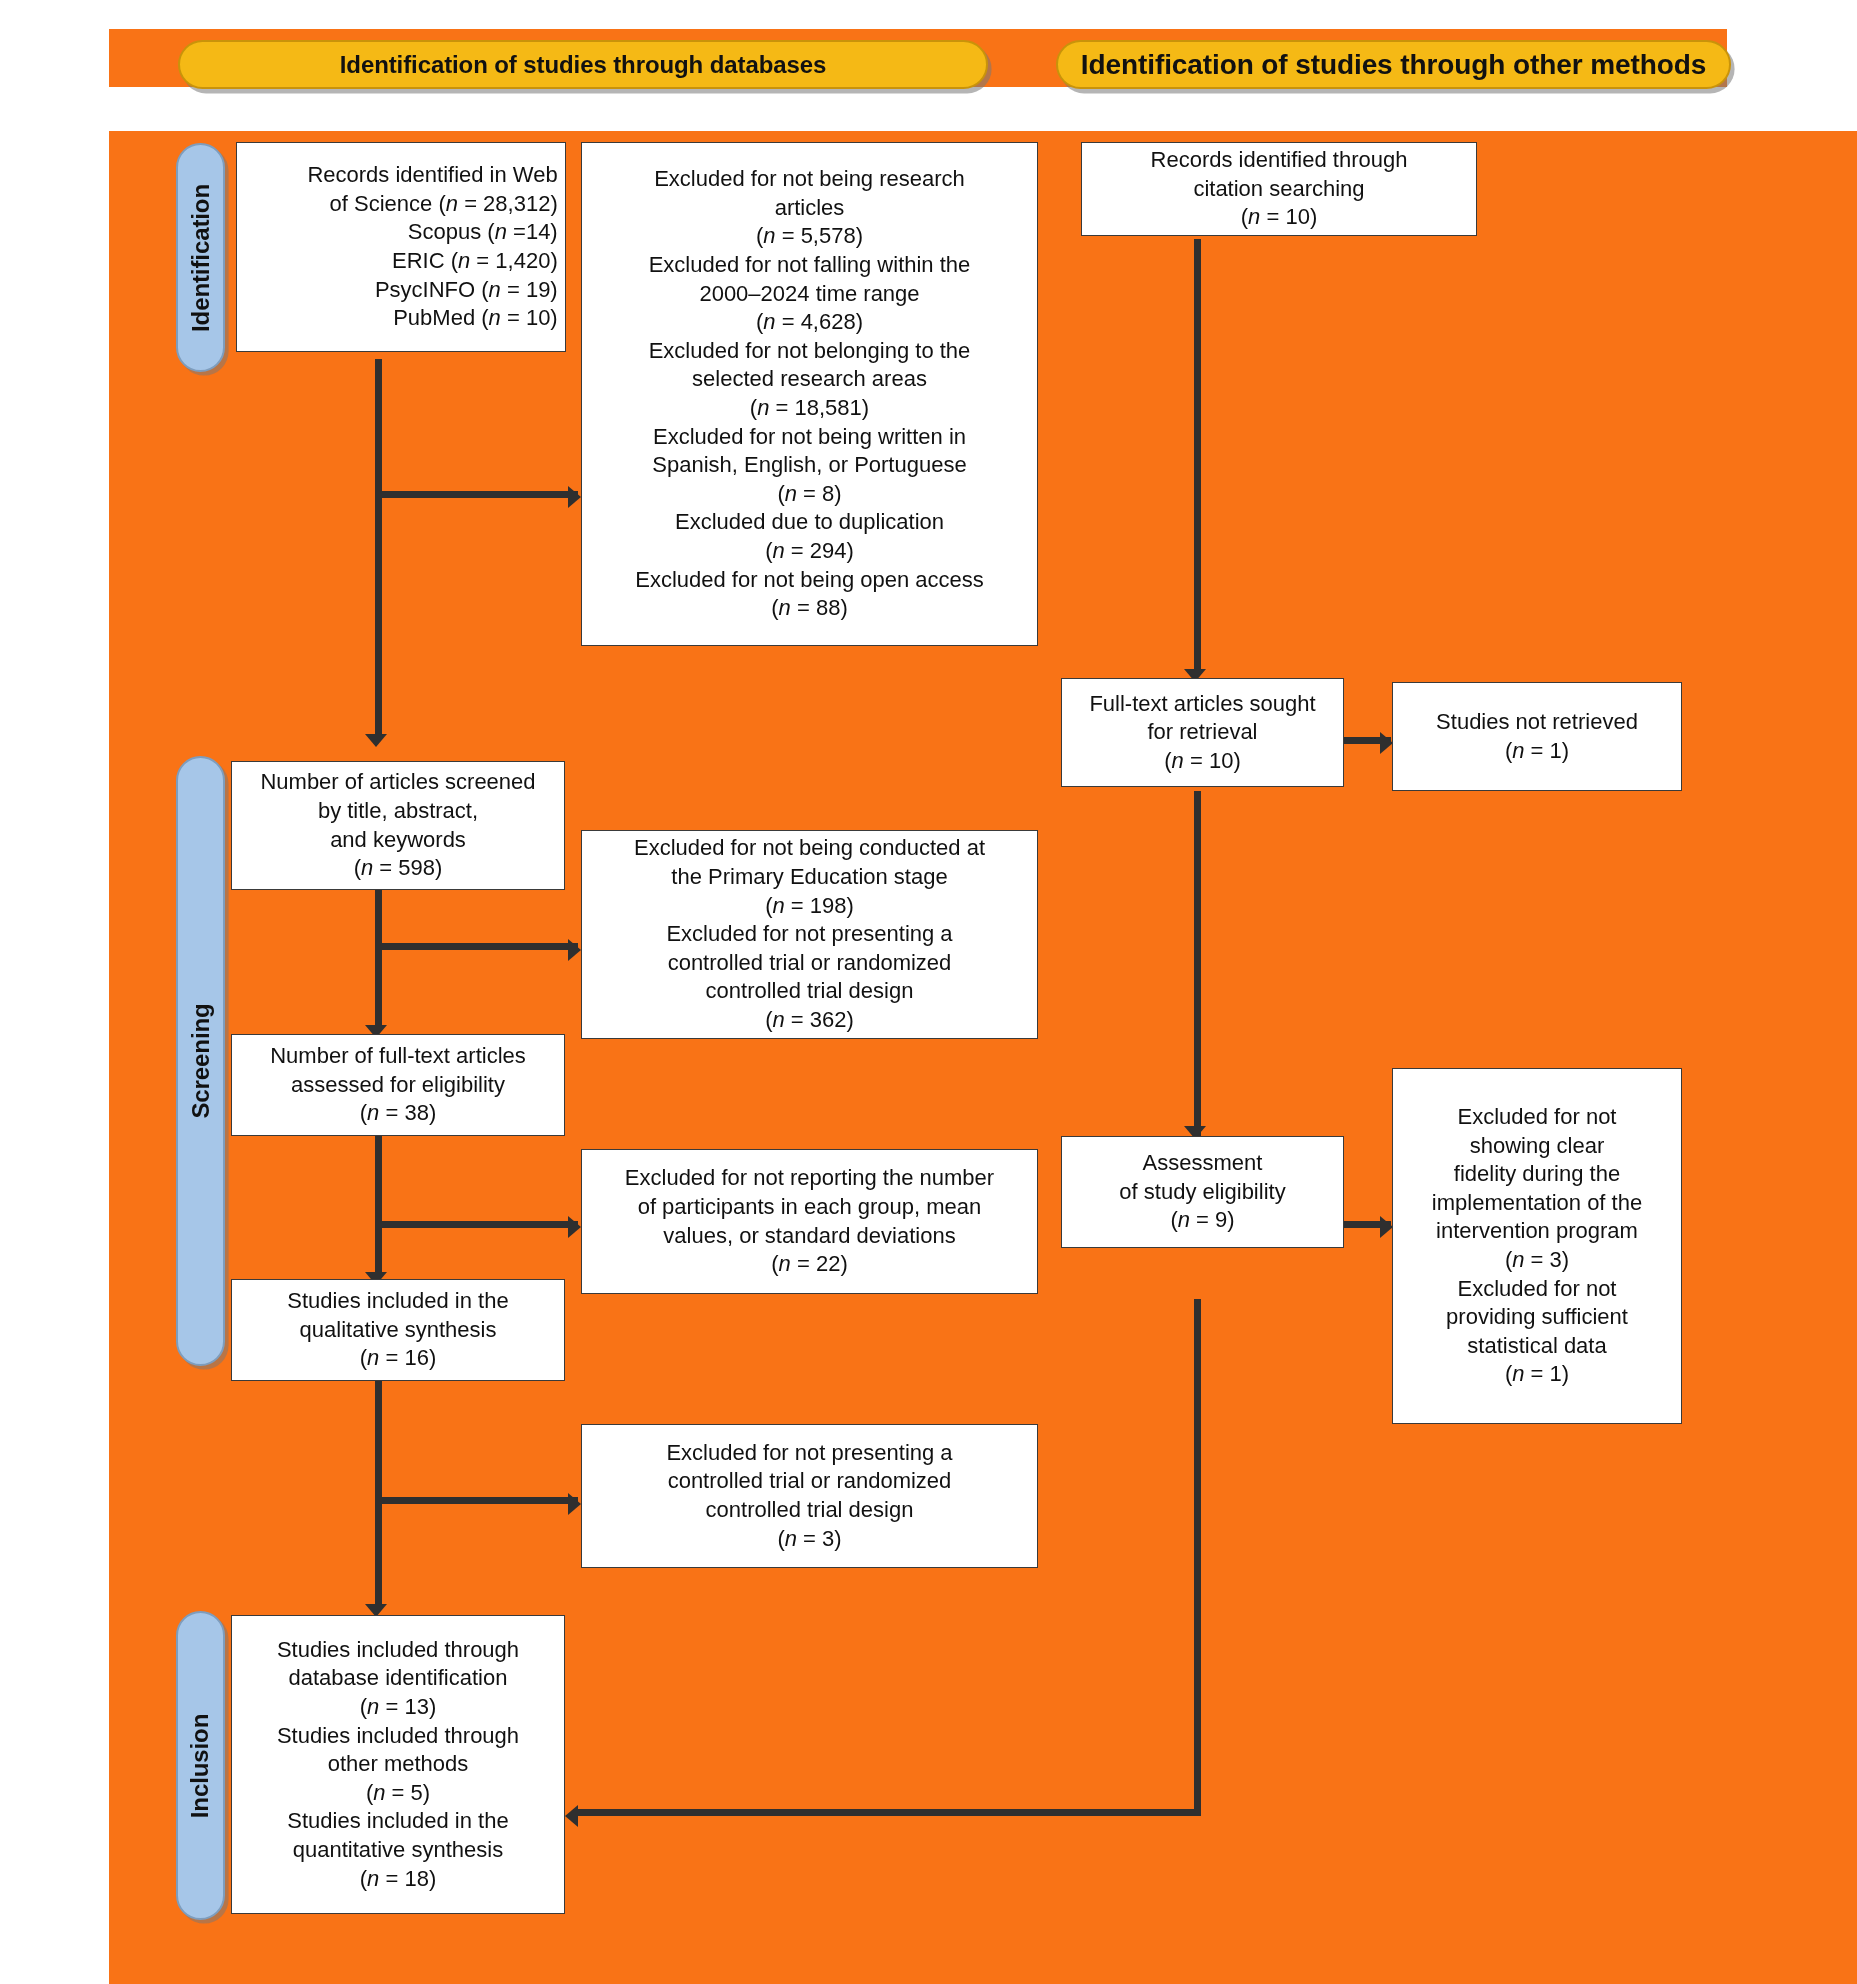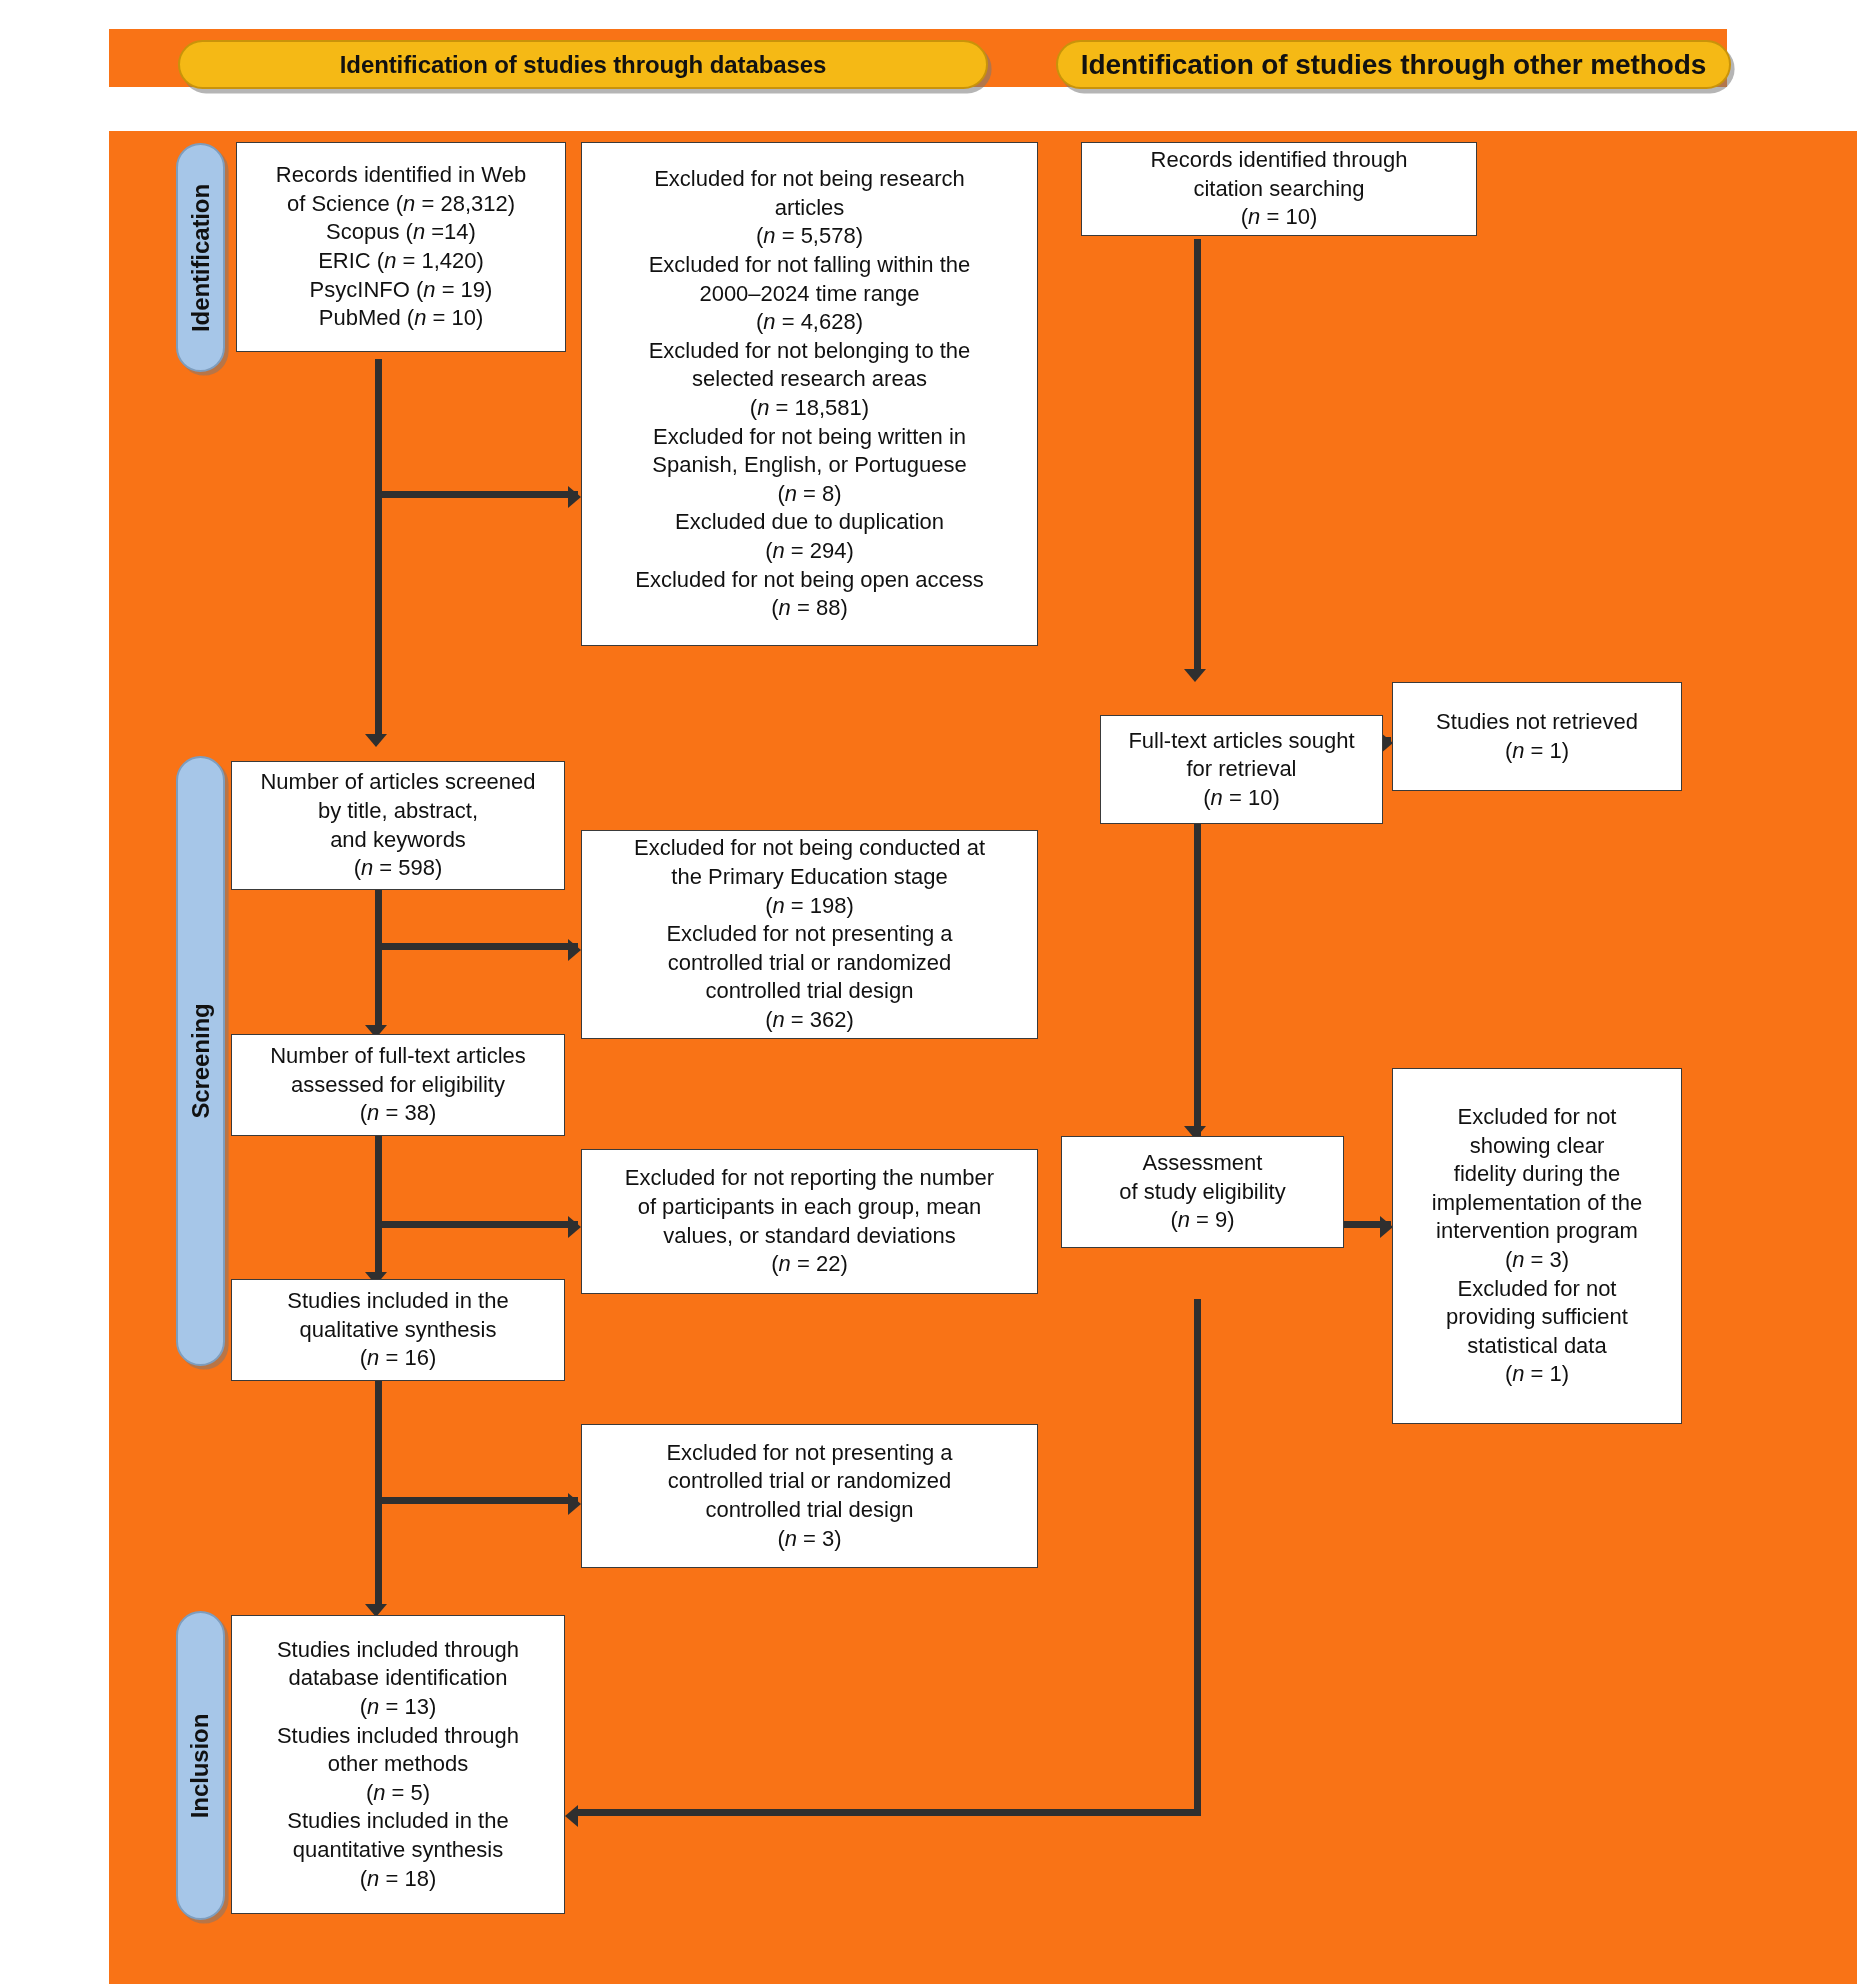--- a/index.html
+++ b/index.html
@@ -122,32 +122,32 @@
   <div class="ln" style="left:375px;top:1370px;width:6.5px;height:239px;"></div>
   <div class="arrow down" style="left:365px;top:1604px;"></div>
   <div class="ln" style="left:375px;top:1497px;width:203px;height:6.5px;"></div>
   <div class="arrow right" style="left:568px;top:1493px;"></div>
 
   <div class="ln" style="left:1194px;top:1299px;width:6.5px;height:517px;"></div>
   <div class="ln" style="left:573px;top:1809px;width:624px;height:6.5px;"></div>
   <div class="arrow left" style="left:565px;top:1805px;"></div>
 
   <div class="box" style="left:236px;top:142px;width:330px;height:210px;">
-    <div class="txt" style="text-align:center;width:100%;">Records identified in Web<br>of Science (<em>n</em> = 28,312)<br>Scopus (<em>n</em> =14)<br>ERIC (<em>n</em> = 1,420)<br>PsycINFO (<em>n</em> = 19)<br>PubMed (<em>n</em> = 10)</div>
+    <div class="txt" style="text-align:right;width:100%;">Records identified in Web<br>of Science (<em>n</em> = 28,312)<br>Scopus (<em>n</em> =14)<br>ERIC (<em>n</em> = 1,420)<br>PsycINFO (<em>n</em> = 19)<br>PubMed (<em>n</em> = 10)</div>
   </div>
 
   <div class="box" style="left:581px;top:142px;width:457px;height:504px;">
     <div class="txt">Excluded for not being research<br>articles<br>(<em>n</em> = 5,578)<br>Excluded for not falling within the<br>2000–2024 time range<br>(<em>n</em> = 4,628)<br>Excluded for not belonging to the<br>selected research areas<br>(<em>n</em> = 18,581)<br>Excluded for not being written in<br>Spanish, English, or Portuguese<br>(<em>n</em> = 8)<br>Excluded due to duplication<br>(<em>n</em> = 294)<br>Excluded for not being open access<br>(<em>n</em> = 88)</div>
   </div>
 
   <div class="box" style="left:1061px;top:142px;width:396px;height:94px;margin-left:20px;">
     <div class="txt">Records identified through<br>citation searching<br>(<em>n</em> = 10)</div>
   </div>
 
-  <div class="box" style="left:1061px;top:715px;width:283px;height:109px;margin-left:39px;">
+  <div class="box" style="left:1061px;top:678px;width:283px;height:109px;">
     <div class="txt">Full-text articles sought<br>for retrieval<br>(<em>n</em> = 10)</div>
   </div>
 
   <div class="box" style="left:1392px;top:682px;width:290px;height:109px;">
     <div class="txt">Studies not retrieved<br>(<em>n</em> = 1)</div>
   </div>
 
   <div class="box" style="left:231px;top:761px;width:334px;height:129px;">
     <div class="txt">Number of articles screened<br>by title, abstract,<br>and keywords<br>(<em>n</em> = 598)</div>
   </div>

